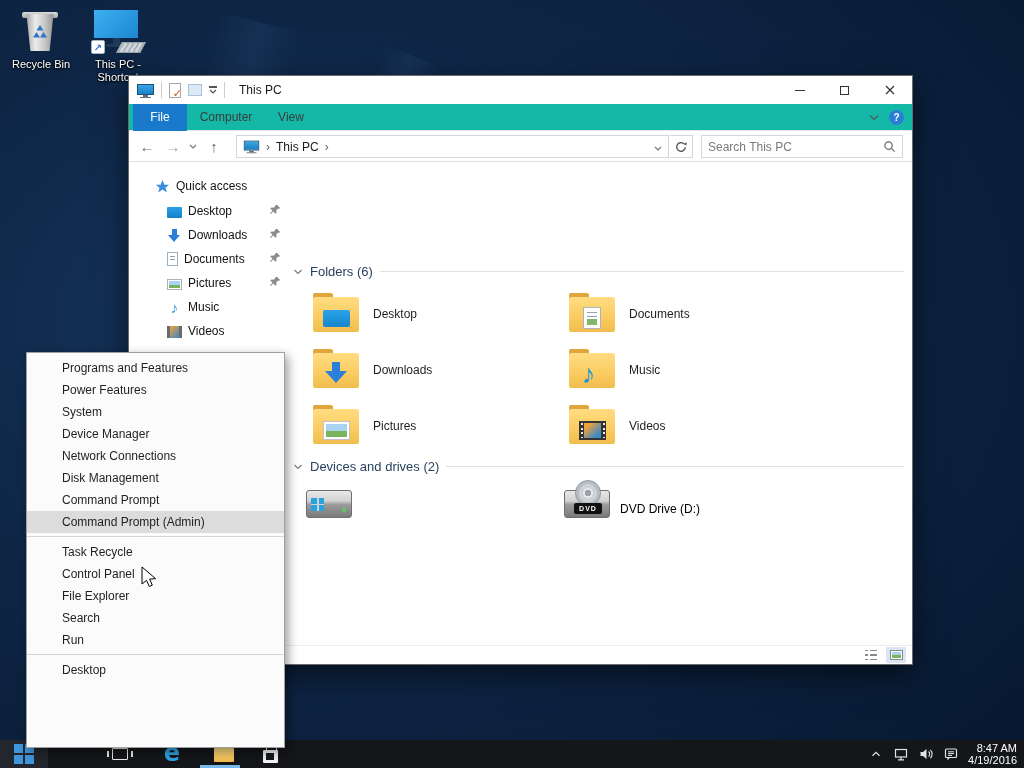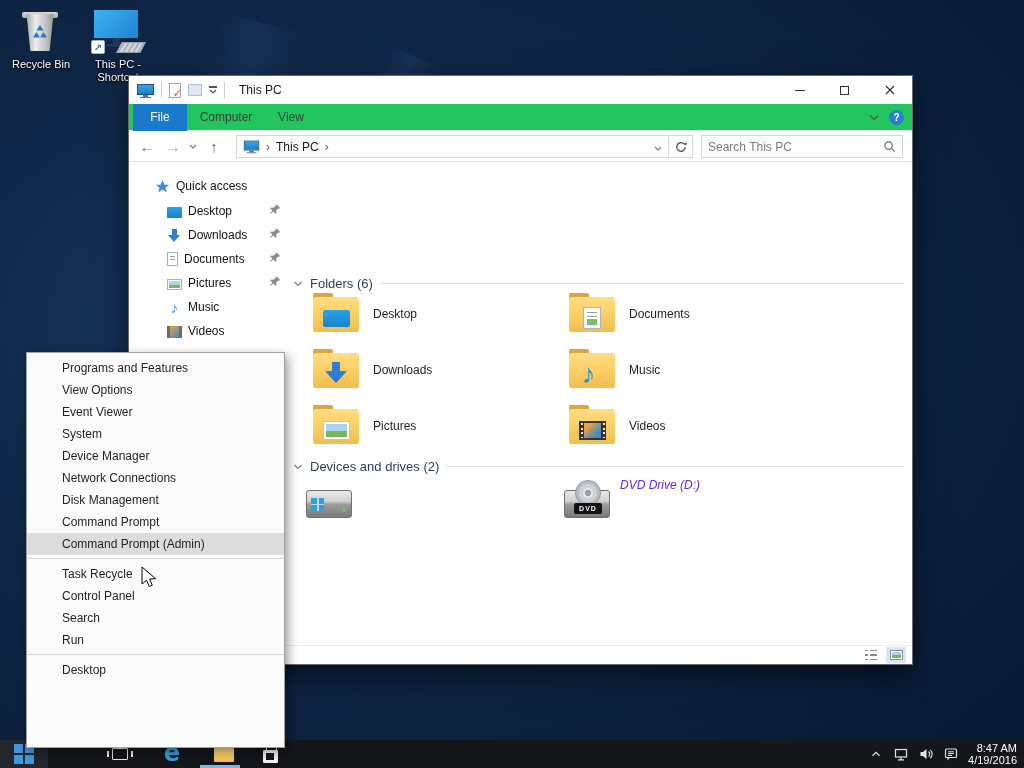--- a/index.html
+++ b/index.html
@@ -46,21 +46,21 @@
   .qat-pale { width:14px; height:12px; background:#dce9f5; border:1px solid #aac4de; }
   .qat-dd { display:flex; flex-direction:column; align-items:center; gap:1px; }
   .qat-dd .bar { width:8px; height:2px; background:#555; }
   .win-title { position:absolute; left:110px; top:0; line-height:28px; font-size:12px; color:#1a1a1a; }
   .caption { position:absolute; right:0; top:0; display:flex; }
   .cap-btn { width:45px; height:28px; display:flex; align-items:center; justify-content:center; }
   .glyph-min { width:10px; height:1px; background:#333; }
   .glyph-max { width:9px; height:9px; border:1px solid #333; }
 
   
-  .tabsrow { position:absolute; left:0; top:28px; right:0; height:27px; background:#22c55e; border-bottom:1px solid #e4e4e4; }
+  .tabsrow { position:absolute; left:0; top:28px; right:0; height:27px; background:#14b8a6; border-bottom:1px solid #e4e4e4; }
   .tab { position:absolute; top:0; height:27px; line-height:27px; text-align:center; color:#3b3b3b; }
   .tab-file { left:4px; width:54px; background:#1979ca; color:#fff; }
   .tab-computer { left:64px; width:66px; }
   .tab-view { left:136px; width:52px; }
   .ribbon-right { position:absolute; right:8px; top:0; height:27px; display:flex; align-items:center; gap:10px; }
   .helpq { width:15px; height:15px; border-radius:50%; background:#2a7fd4; color:#fff; font-size:10px; font-weight:bold;
       text-align:center; line-height:15px; }
 
   
   .navrow { position:absolute; left:0; top:55px; right:0; height:31px; background:#fff; border-bottom:1px solid #e0e0e0; }
@@ -97,21 +97,21 @@
   .m-pic { height:11px; margin-top:2px; background:#fff; border:1px solid #b0b0b0; padding:1px; }
   .m-pic i { display:block; width:100%; height:100%; background:linear-gradient(180deg,#a8d4f2 0 55%,#7ab55e 55%); }
   .m-music { color:#2a95d8; font-size:15px; line-height:15px; text-align:center; }
   .m-video { height:12px; margin-top:1px; background:#3c3c3c; border-left:3px solid #6b6b6b; border-right:3px solid #6b6b6b; }
   .m-video i { display:block; width:100%; height:100%; background:linear-gradient(135deg,#f0a23c,#3f89c4); }
 
   .main { position:absolute; left:162px; top:0; right:0; bottom:0; }
   .sec-header { position:absolute; left:2px; right:8px; display:flex; align-items:center; gap:7px; }
   .sec-header .hdr { color:#29425e; font-size:13px; white-space:nowrap; }
   .sec-header .rule { flex:1; height:1px; background:#e0e0e0; }
-  .sh-folders { top:102px;margin-top:12px; } .sh-drives { top:297px; }
+  .sh-folders { top:102px; } .sh-drives { top:297px; }
 
   .folders-grid { position:absolute; left:22px; top:122px; display:grid; grid-template-columns:256px 256px; grid-auto-rows:56px; }
   .tile { display:flex; align-items:flex-start; gap:14px; padding-top:8px; }
   .tile .tlbl { margin-top:15px; color:#1e1e1e; }
 
   
   .fol { position:relative; width:46px; height:40px; flex:none; }
   .fol .tab { position:absolute; left:0; top:1px; width:20px; height:9px; background:#e2a53e; border-radius:2px 2px 0 0; }
   .fol .bodyp { position:absolute; left:0; top:5px; right:0; bottom:0; border-radius:2px;
       background:linear-gradient(180deg,#ffdd82 0%,#fbcd63 55%,#f3bc4e 100%); }
@@ -146,21 +146,21 @@
   .hdd-led { position:absolute; right:5px; bottom:5px; width:4px; height:4px; border-radius:50%; background:#58d058; }
   .disk-info { position:relative; width:190px; }
   .disk-name { position:absolute; left:0; top:4px; color:#1e1e1e; white-space:nowrap; }
   .disk-bar { position:absolute; left:0; top:23px; width:188px; height:12px; border:1px solid #b6b6b6; background:#e9e9e9; }
   .disk-fill { height:100%; background:#26a0da; }
   .disk-free { position:absolute; left:0; top:39px; font-size:11px; color:#6d6d6d; white-space:nowrap; }
   .dvd-disc { position:absolute; left:10px; top:-11px; width:26px; height:26px; border-radius:50%;
       background:radial-gradient(circle, #9aa0a5 0 3px, #e8e8e8 3px 5px, #ccd2d6 5px 9px, #b7bec3 9px 13px); border:1px solid #8f969b; }
   .dvd-badge { position:absolute; left:9px; bottom:3px; width:28px; height:11px; background:#111; border-radius:2px;
       color:#fff; font-size:7px; font-weight:bold; text-align:center; line-height:11px; letter-spacing:1px; }
-  .dvd-name { color:#6d28d9; white-space:nowrap;font-style:italic; }
+  .dvd-name { margin-top:24px; color:#000000; white-space:nowrap; }
 
   
   .statusbar { position:absolute; left:0; bottom:0; right:0; height:19px; border-top:1px solid #ececec; background:#fff; }
   .viewbtns { position:absolute; right:6px; top:1px; display:flex; gap:5px; }
   .vbtn { width:20px; height:16px; display:flex; align-items:center; justify-content:center; }
   .vbtn.active { background:#d9e7f4; }
   .ico-details { width:12px; height:11px;
       background:repeating-linear-gradient(180deg,#8a8a8a 0 1.5px,transparent 1.5px 4.5px) left/3px 100% no-repeat,
                  repeating-linear-gradient(180deg,#8a8a8a 0 1.5px,transparent 1.5px 4.5px) right/7px 100% no-repeat; }
   .ico-thumb { width:13px; height:10px; background:#fff; border:1px solid #8a8a8a; padding:1px; }
@@ -477,31 +477,31 @@
           <div class="ico-thumb">
             <i></i>
           </div>
         </div>
     </div>
   </div>
 </div>
 
 <div class="winx">
   <div class="mi">Programs and Features</div>
-  <div class="mi">View Options</div>
-  <div class="mi">Event Viewer</div>
+  <div class="mi">Power Features</div>
   <div class="mi">System</div>
   <div class="mi">Device Manager</div>
   <div class="mi">Network Connections</div>
   <div class="mi">Disk Management</div>
   <div class="mi">Command Prompt</div>
   <div class="mi hl">Command Prompt (Admin)</div>
   <div class="msep"></div>
   <div class="mi">Task Recycle</div>
   <div class="mi">Control Panel</div>
+  <div class="mi">File Explorer</div>
   <div class="mi">Search</div>
   <div class="mi">Run</div>
   <div class="msep"></div>
   <div class="mi">Desktop</div>
 </div>
 
 <div class="taskbar">
   <div class="startbtn">
     <div class="winlogo">
         <i></i>

